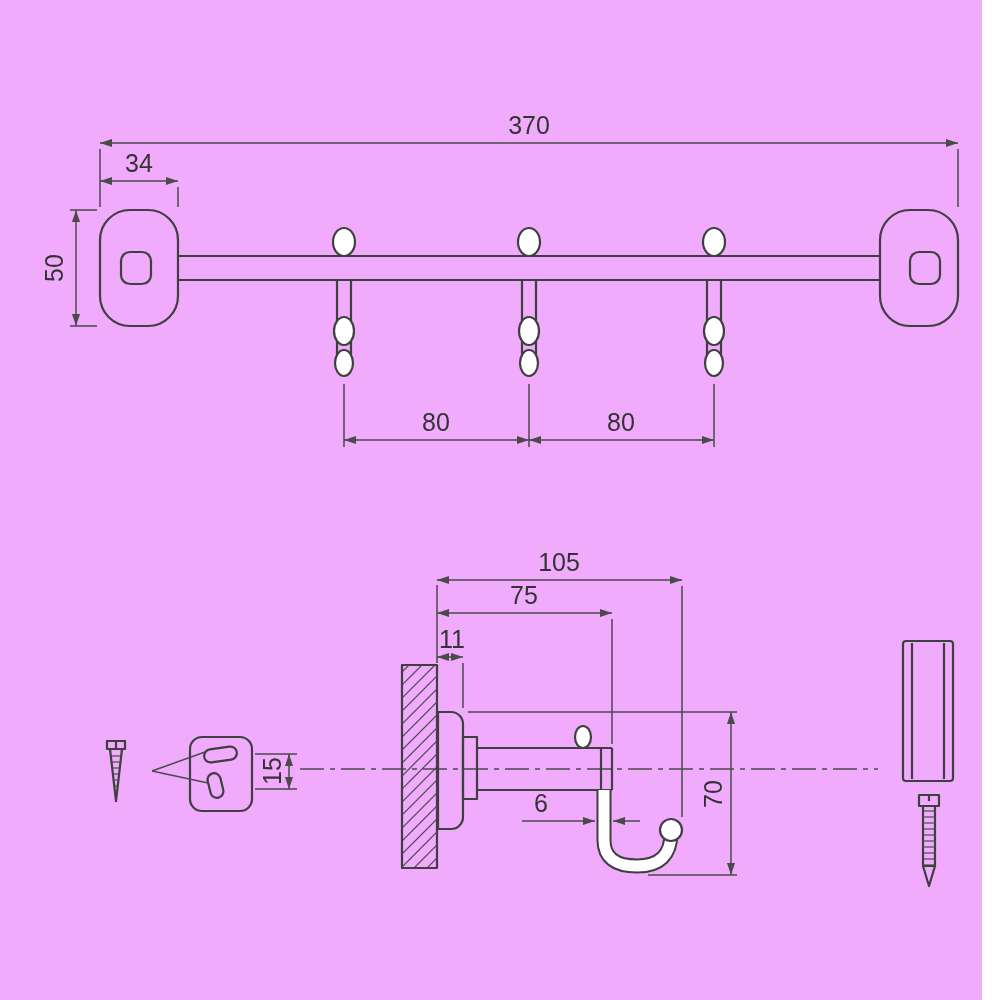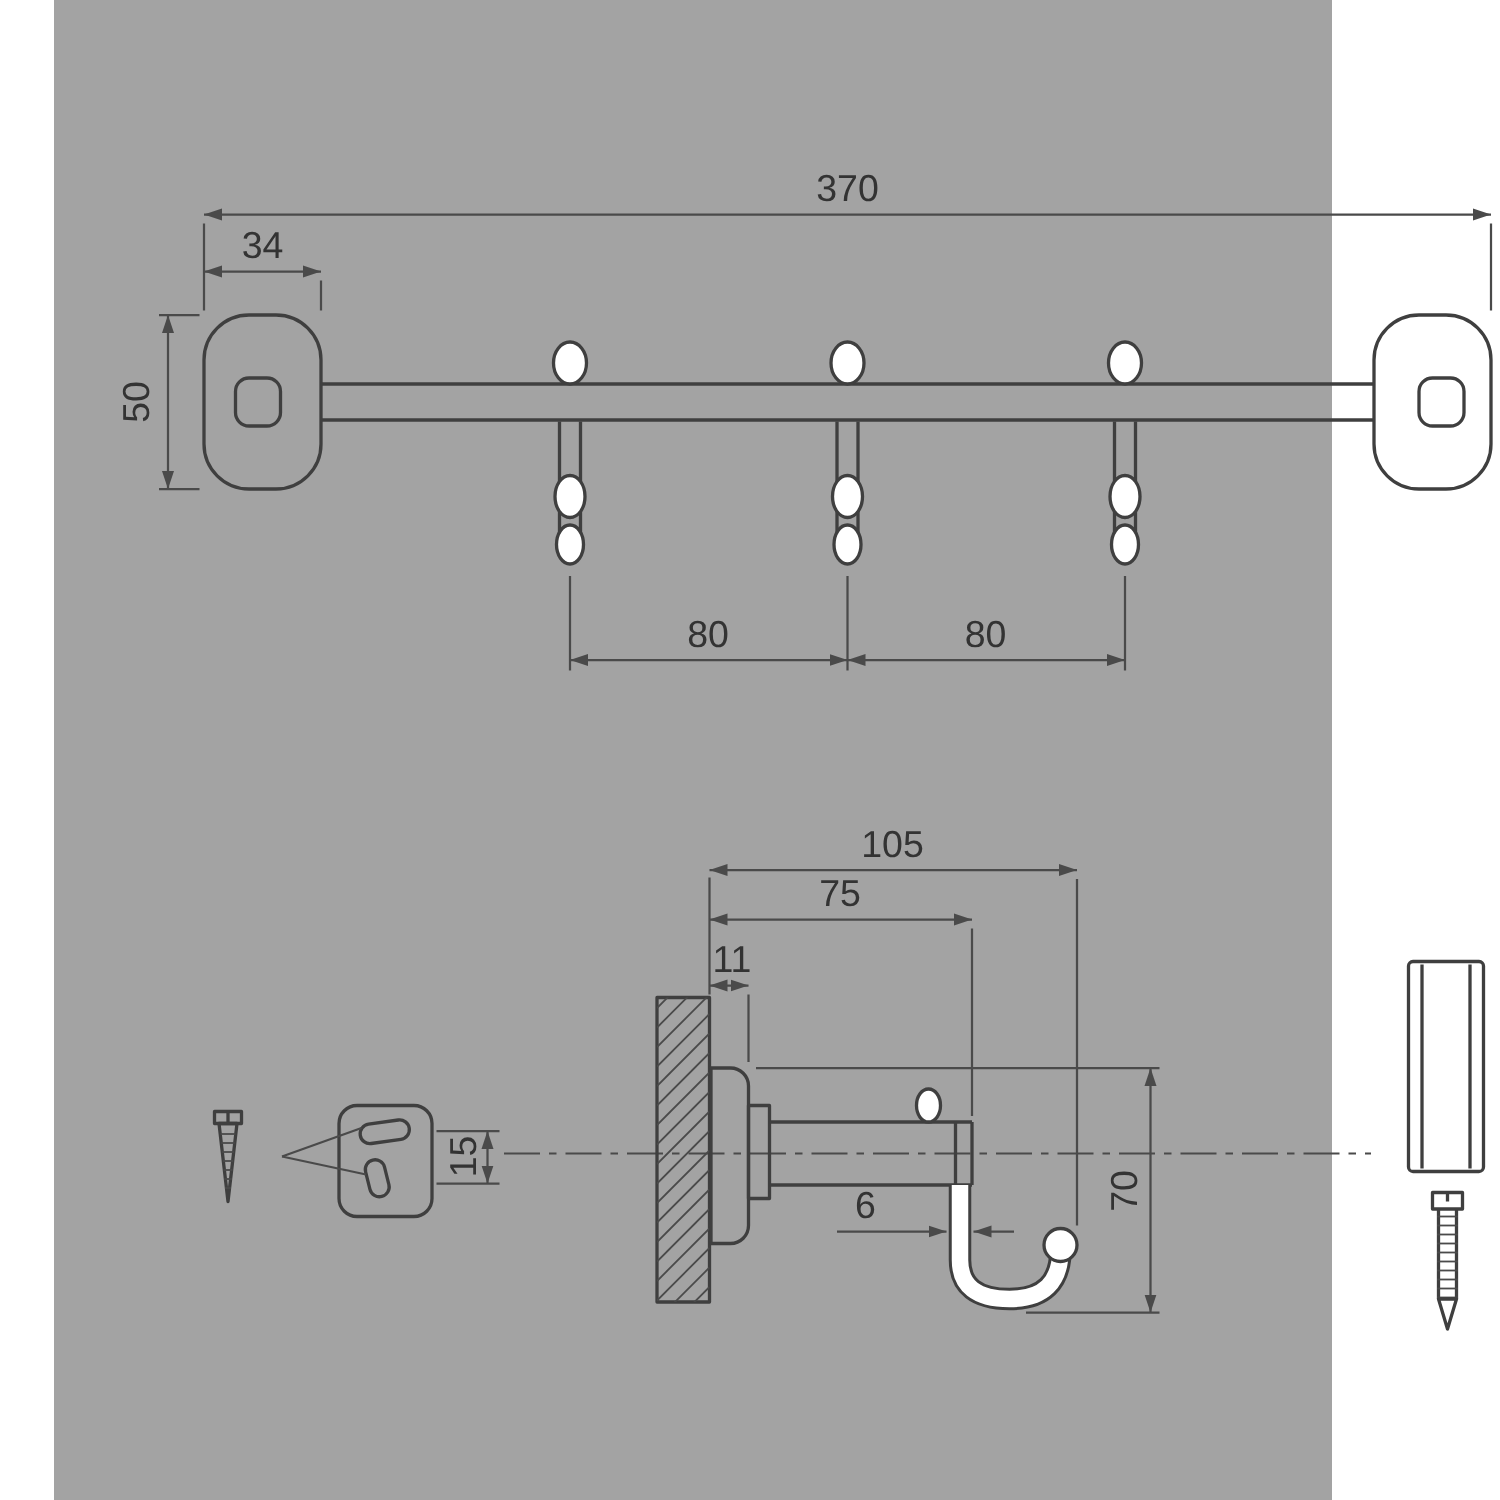--- a/index.html
+++ b/index.html
@@ -1,16 +1,16 @@
 <!DOCTYPE html>
 <html><head>
 <meta charset="utf-8">
 <style>
   html, body { margin: 0; padding: 0; background: #ffffff; }
-  .canvas { width: 852px; height: 1000px; background: #a3a3a3; position: relative; margin-left: 36px; }
+  .canvas { width: 982px; height: 1000px; background: #f0abfc; position: relative; }
   svg { display: block; }
   .ol  { stroke: #3f3f3f; stroke-width: 2.2; fill: none; stroke-linejoin: round; }
   .olf { stroke: #3f3f3f; stroke-width: 2.2; fill: #ffffff; }
   .dim { stroke: #4a4a4a; stroke-width: 1.5; fill: none; }
   .cl  { stroke: #4a4a4a; stroke-width: 1.4; fill: none; stroke-dasharray: 24 6 5 6; }
   .hatch { stroke: #4a4a4a; stroke-width: 1.2; }
   .hookdark  { stroke: #3f3f3f; stroke-width: 15; fill: none; }
   .hookwhite { stroke: #ffffff; stroke-width: 11; fill: none; }
   text.dimtxt {
     font-family: "Liberation Sans", sans-serif;

